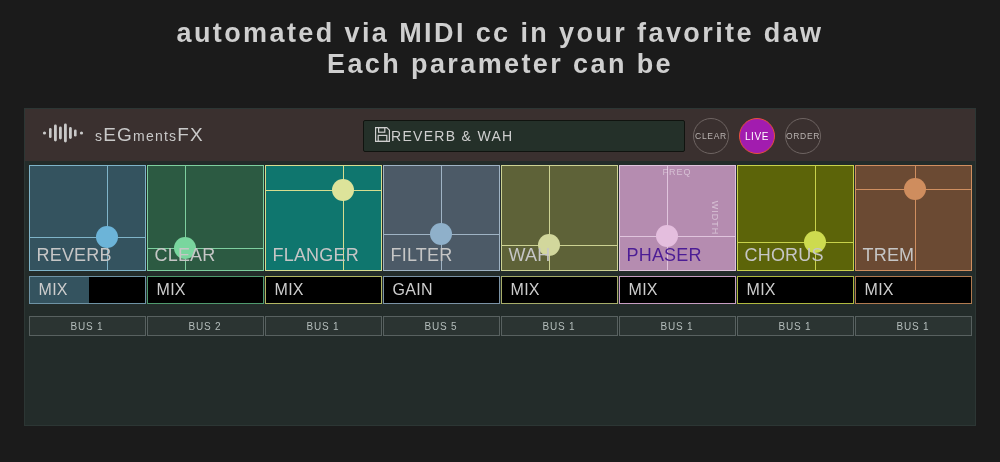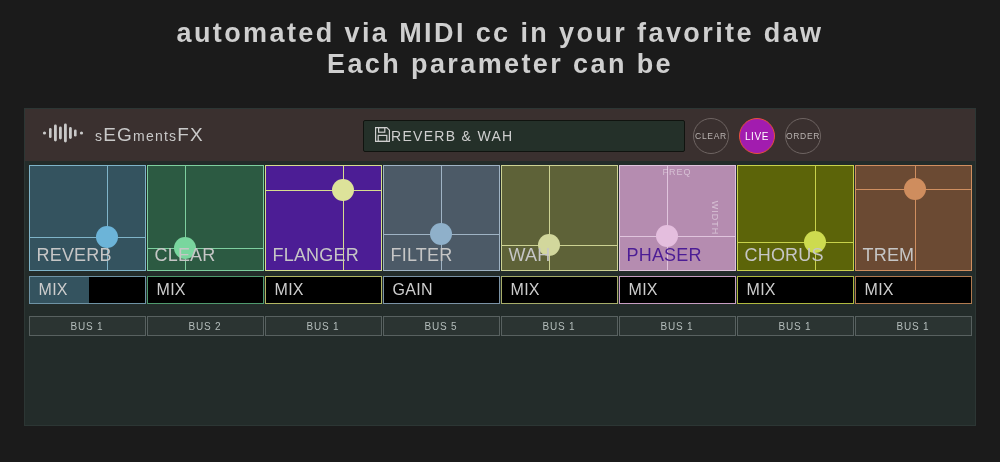--- a/index.html
+++ b/index.html
@@ -258,21 +258,21 @@
           <div class="handle" style="left: 33%; top: 79%; background: rgb(121, 214, 158);"></div>
           <div class="plabel" style="color: rgb(198, 198, 198);">CLEAR</div>
         </div>
         <div class="param" style="border: 1px solid rgb(79, 154, 110);">
           <div class="fill" style="width: 0%; background: rgb(44, 90, 66);"></div>
           <span class="ptext">MIX</span>
         </div>
         <div class="bus">BUS 2</div>
       </div>
       <div class="strip">
-        <div class="pad" style="background: #4c1d95; border-color: rgb(214, 221, 143);">
+        <div class="pad" style="background: #0f766e; border-color: rgb(214, 221, 143);">
           <div class="vline" style="left: 67%; background: rgb(214, 221, 143);"></div>
           <div class="hline" style="top: 23%; background: rgb(214, 221, 143);"></div>
           <div class="handle" style="left: 67%; top: 23%; background: rgb(221, 227, 154);"></div>
           <div class="plabel" style="color: rgb(198, 198, 198);">FLANGER</div>
         </div>
         <div class="param" style="border: 1px solid rgb(179, 183, 99);">
           <div class="fill" style="width: 0%; background: rgb(108, 110, 58);"></div>
           <span class="ptext">MIX</span>
         </div>
         <div class="bus">BUS 1</div>

